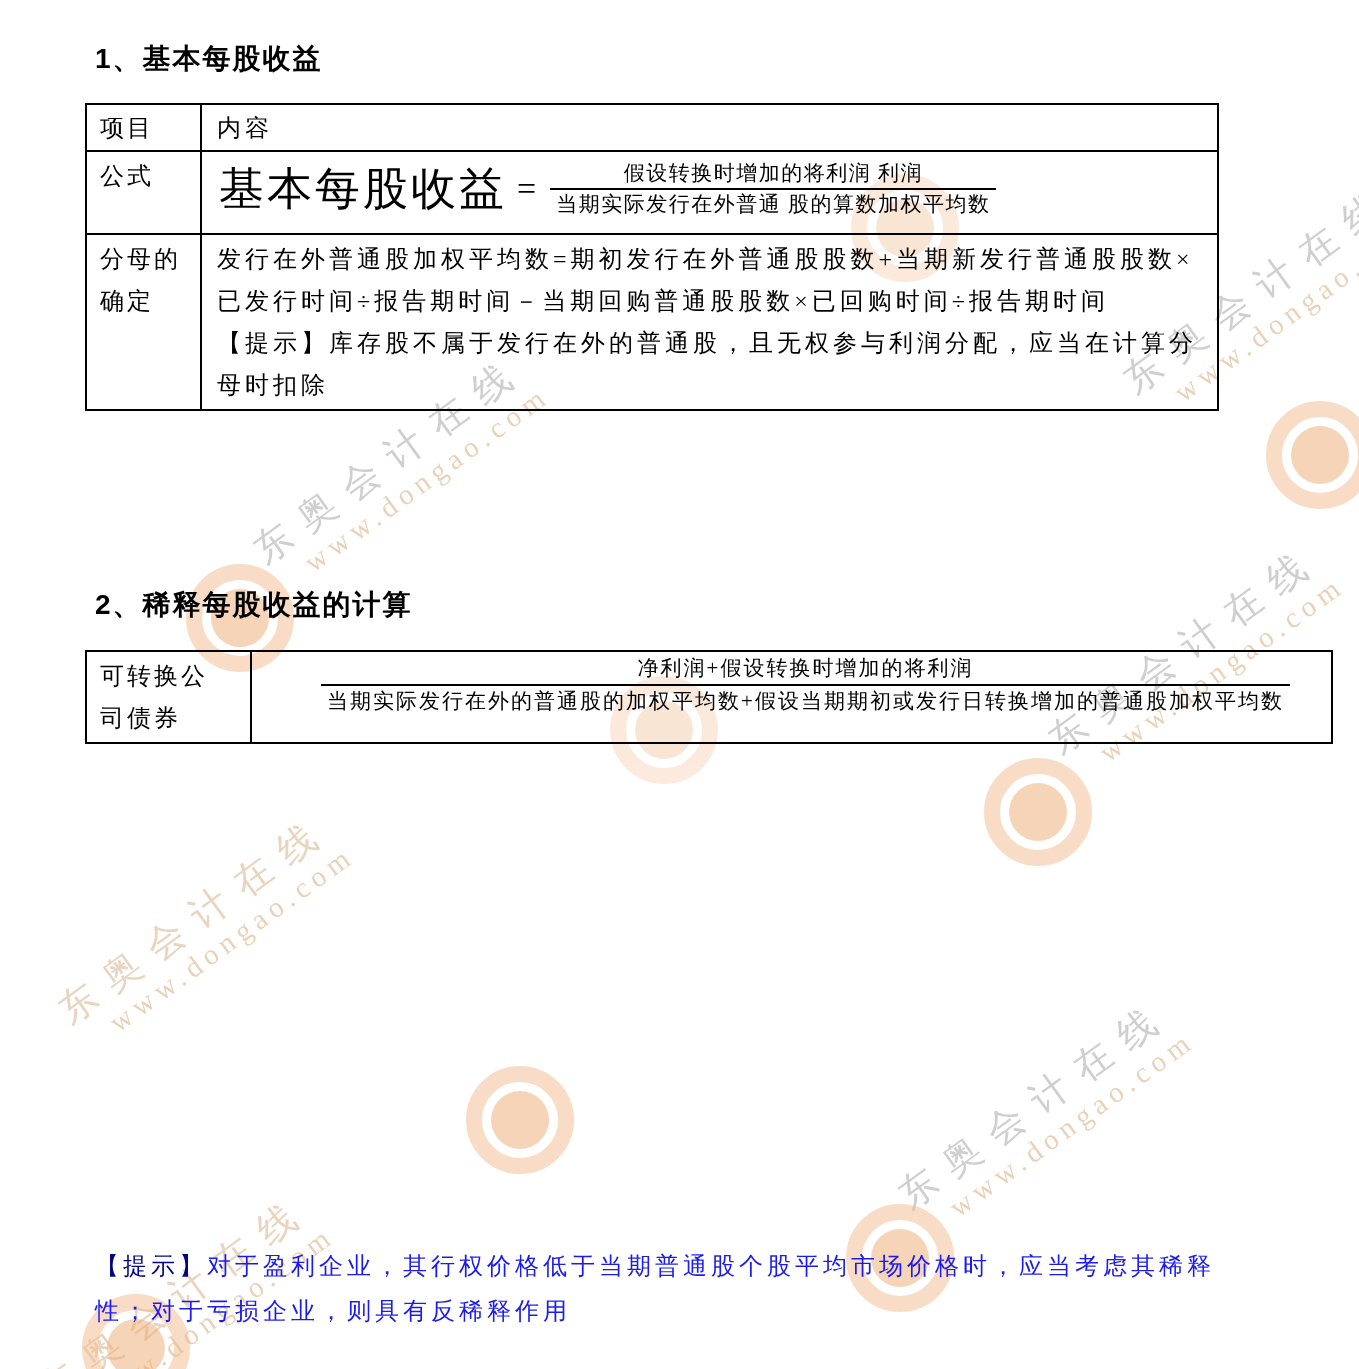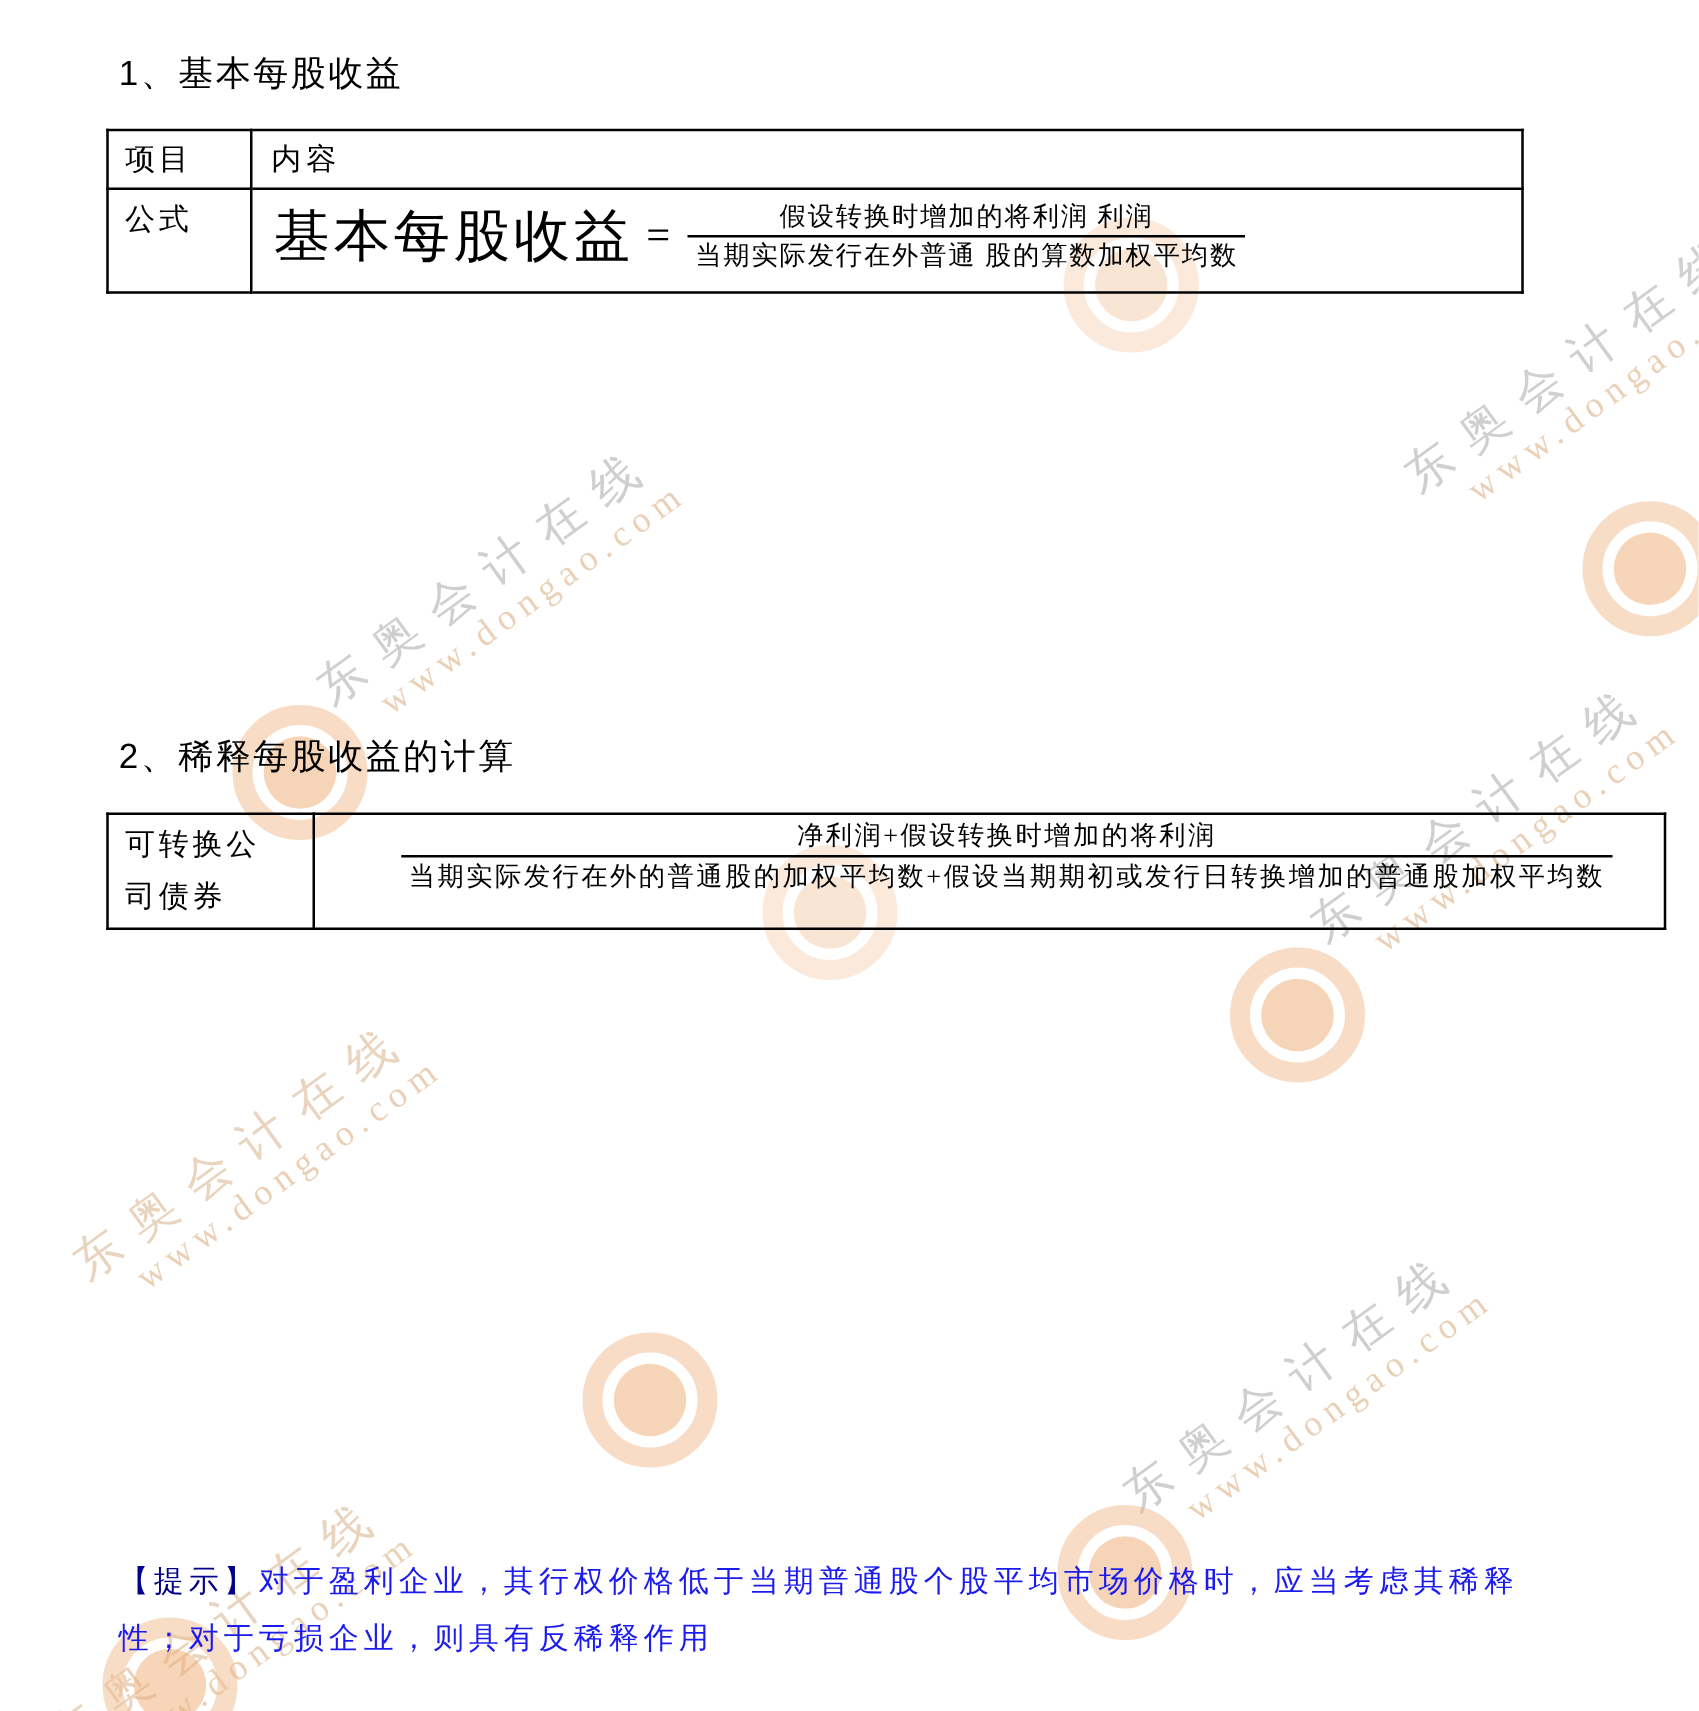--- a/index.html
+++ b/index.html
@@ -13,21 +13,21 @@
   .wm-l2{font-size:29px;letter-spacing:6px;color:#d9ab7c;margin:-4px 0 0 34px;}
   .wm-unit.tan .wm-l1{color:#d8b28b;}
   .wm-logo{position:absolute;width:76px;height:76px;border-radius:50%;
            border:16px solid #f2bb8e;opacity:.5;}
   .wm-logo::after{content:"";position:absolute;inset:9px;border-radius:50%;background:#eeab72;}
   .wm-logo.faint{opacity:.3;}
 
   
   .content{position:absolute;inset:0;z-index:1;}
   .heading{position:absolute;left:95px;font-family:"Liberation Sans",sans-serif;
-           font-weight:normal;font-size:28px;letter-spacing:2px;color:#000;}
+           font-weight:bold;font-size:28px;letter-spacing:2px;color:#000;}
 
   table.t{position:absolute;border-collapse:collapse;table-layout:fixed;}
   table.t td{border:2px solid #000;vertical-align:top;background:transparent;}
   .cellbody{white-space:pre-line;font-size:24px;letter-spacing:4px;line-height:42px;
             padding:2px 10px 2px 14px;}
   td.c1 .cellbody{letter-spacing:3px;padding-left:12px;}
   tr.r-head td .cellbody{line-height:38px;padding-top:3px;}
 
   
   .formula-line{display:flex;align-items:center;padding:6px 0 6px 16px;}
@@ -114,20 +114,32 @@
           <div class="formula-line">
             <span class="flhs">基本每股收益</span>
             <span class="feq">=</span>
             <span class="frac">
               <span class="num">假设转换时增加的将利润 利润</span>
               <span class="den">当期实际发行在外普通 股的算数加权平均数</span>
             </span>
           </div>
         </td>
       </tr>
+      <tr style="height:174px;">
+        <td class="c1">
+              <div class="cellbody">分母的
+确定</div>
+            </td>
+        <td>
+              <div class="cellbody">发行在外普通股加权平均数=期初发行在外普通股股数+当期新发行普通股股数×
+已发行时间÷报告期时间－当期回购普通股股数×已回购时间÷报告期时间
+【提示】库存股不属于发行在外的普通股，且无权参与利润分配，应当在计算分
+母时扣除</div>
+            </td>
+      </tr>
     </tbody>
       </table>
 
     <div class="heading" style="top:586px;">2、稀释每股收益的计算</div>
 
     <table class="t" style="left:85px;top:650px;width:1248px;">
       <colgroup>
           <col style="width:165px">
           <col>
         </colgroup>

